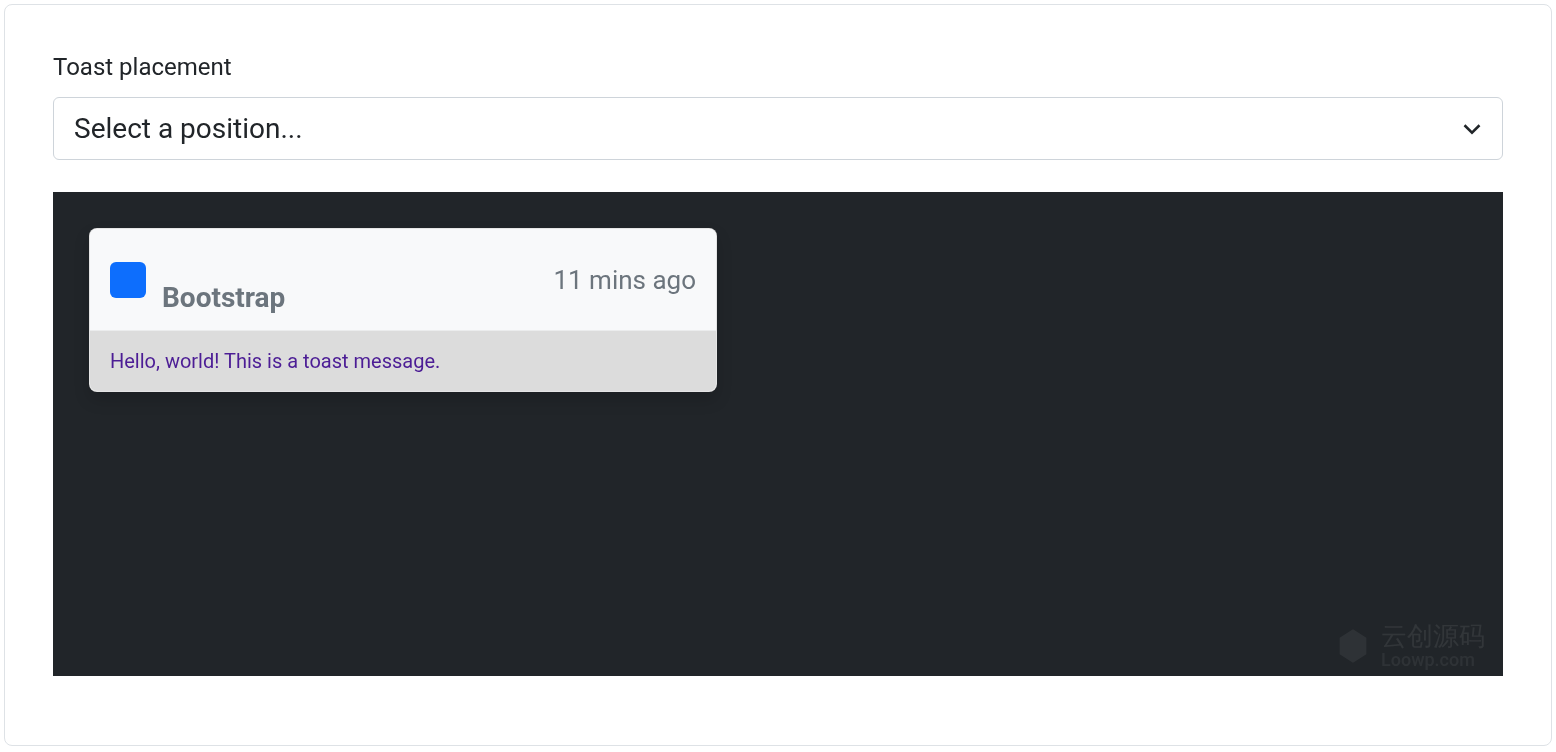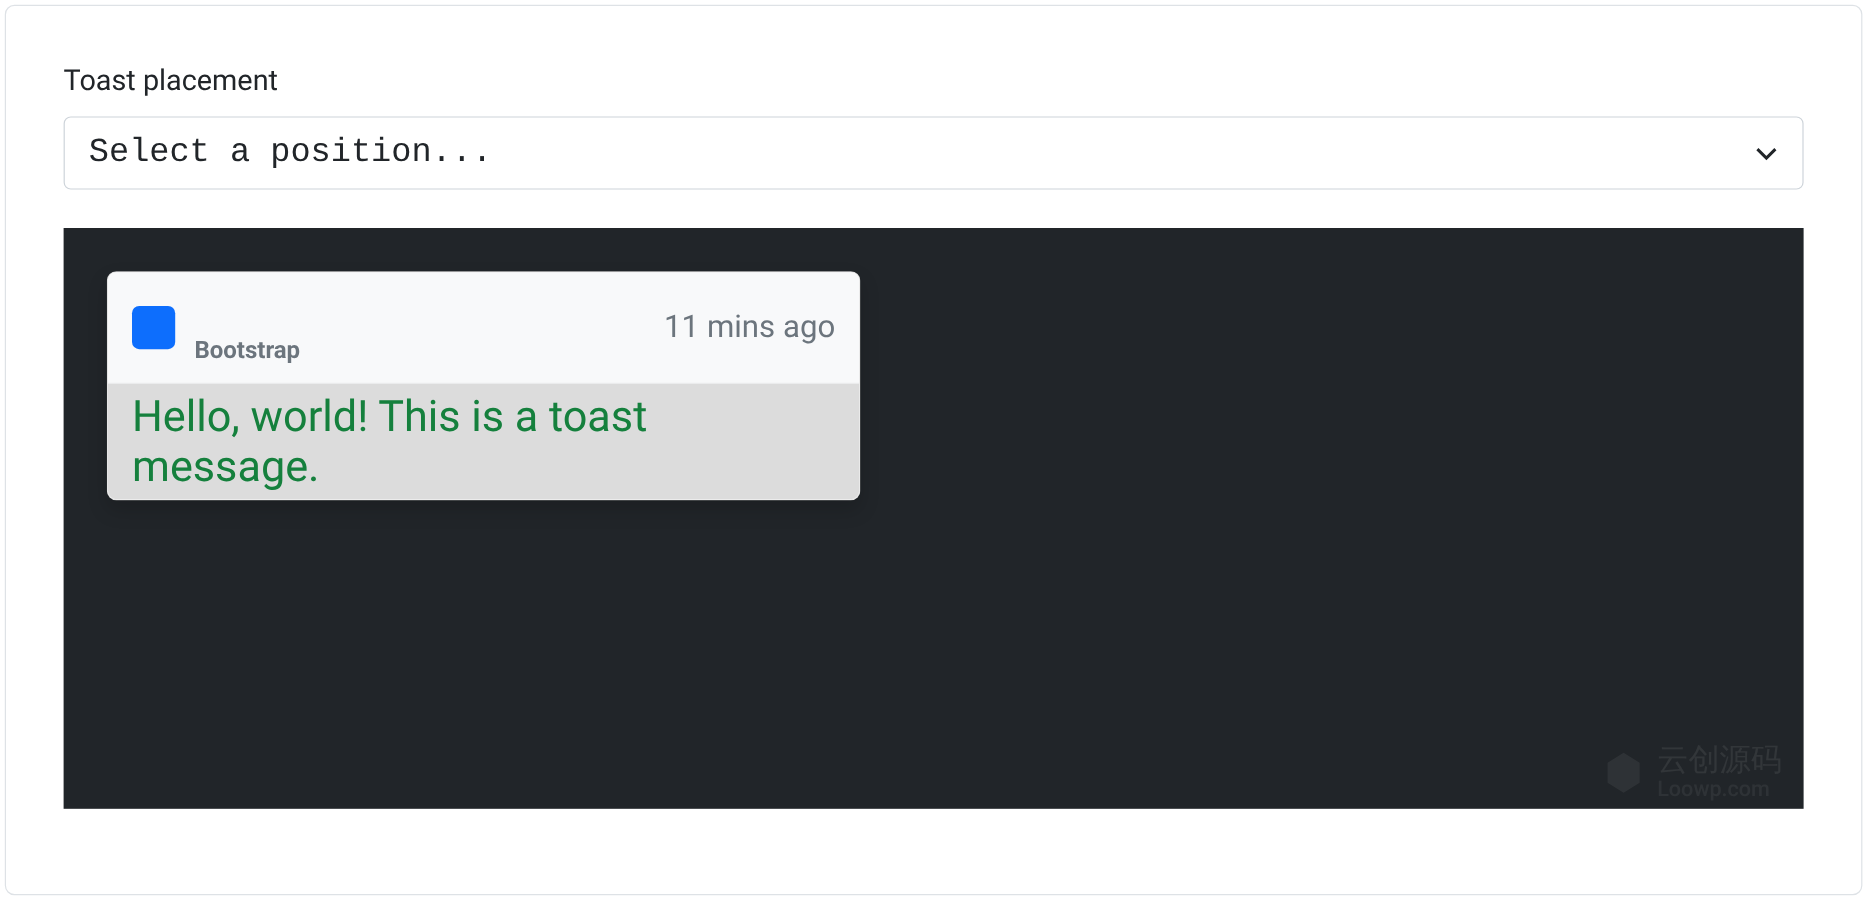--- a/index.html
+++ b/index.html
@@ -39,21 +39,20 @@
       appearance: none;
       cursor: pointer;
       position: relative;
       display: flex;
       align-items: center;
       justify-content: space-between;
       margin-bottom: 32px;
     }
     .select-text {
       color: #212529;
-      font-family: Liberation Mono, monospace;
     }
     .chevron-down {
       width: 20px;
       height: 20px;
       flex-shrink: 0;
     }
     .dark-area {
       background-color: #212529;
       width: 100%;
       height: 484px;
@@ -77,35 +76,35 @@
       gap: 16px;
     }
     .toast-icon {
       width: 36px;
       height: 36px;
       background-color: #0d6efd;
       border-radius: 6px;
       flex-shrink: 0;
     }
     .toast-title {
-      font-size: 20px;
+      font-size: 28px;
       font-weight: 700;
       color: #6c757d;
       flex: 1;
       margin-top: 36px;
     }
     .toast-time {
       font-size: 26px;
       color: #6c757d;
       font-weight: 400;
     }
     .toast-body {
-      padding: 6px 20px;
-      font-size: 36px;
-      color: #15803d;
+      padding: 18px 20px;
+      font-size: 20px;
+      color: #4c1d95;
       background-color: #dcdcdc;
     }
     .watermark {
       position: absolute;
       bottom: 6px;
       right: 18px;
       color: rgba(255,255,255,0.08);
       font-size: 26px;
       font-weight: 500;
       pointer-events: none;

